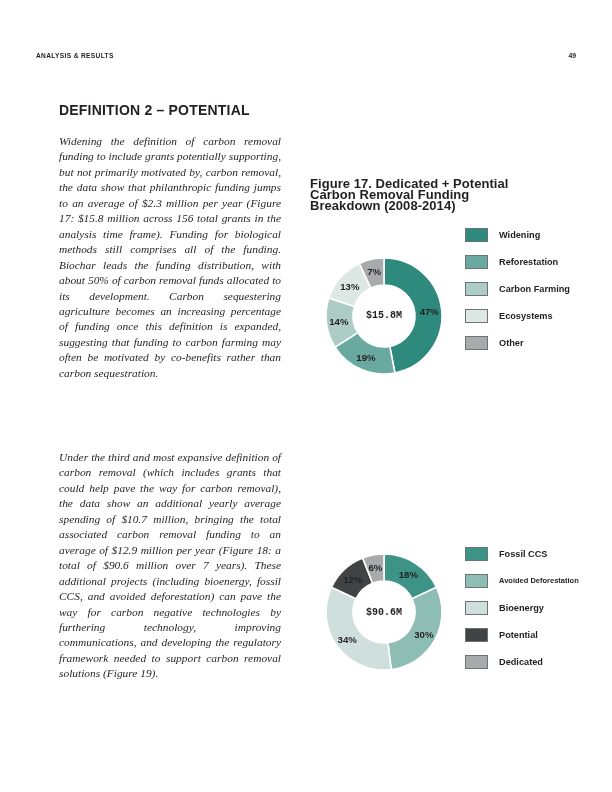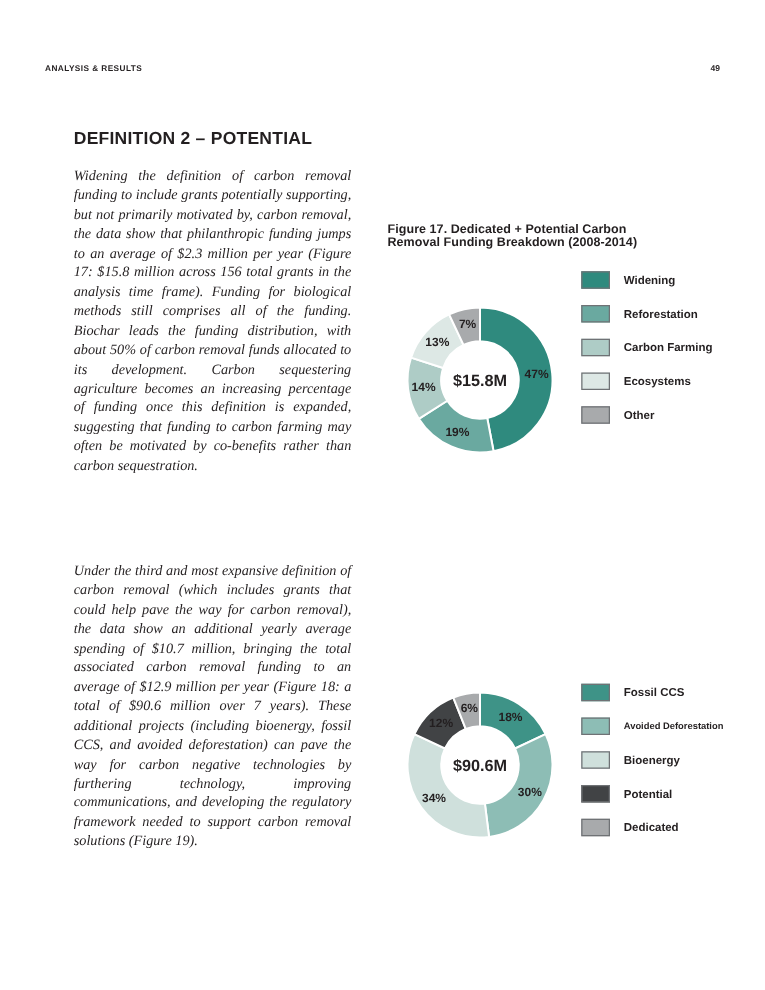--- a/index.html
+++ b/index.html
@@ -78,21 +78,21 @@
     position: absolute;
     left: 310px;
     width: 272px;
   }
   #figure-17 { top: 178px; }
   #figure-18 { top: 508px; }
 
   .fig-caption {
     font-family: "Liberation Sans", sans-serif;
     font-weight: bold;
-    font-size: 10px;
+    font-size: 13px;
     line-height: 11.2px;
     letter-spacing: 0.05px;
     color: #231f20;
     margin: 0;
     width: 230px;
   }
 
   .fig-body {
     position: relative;
     height: 140px;
@@ -111,23 +111,23 @@
     left: 0;
     top: 0;
     width: 124px;
     height: 124px;
     display: flex;
     align-items: center;
     justify-content: center;
     pointer-events: none;
   }
   .donut-center-label {
-    font-family: Liberation Sans, sans-serif;
-    font-weight: bold;
-    font-size: 13px;
+    font-family: Liberation Mono, monospace;
+    font-weight: bold;
+    font-size: 10px;
     color: #231f20;
   }
   .slice-label {
     position: absolute;
     font-family: "Liberation Sans", sans-serif;
     font-weight: bold;
     font-size: 9.6px;
     color: #231f20;
     transform: translate(-50%, -50%);
     white-space: nowrap;

